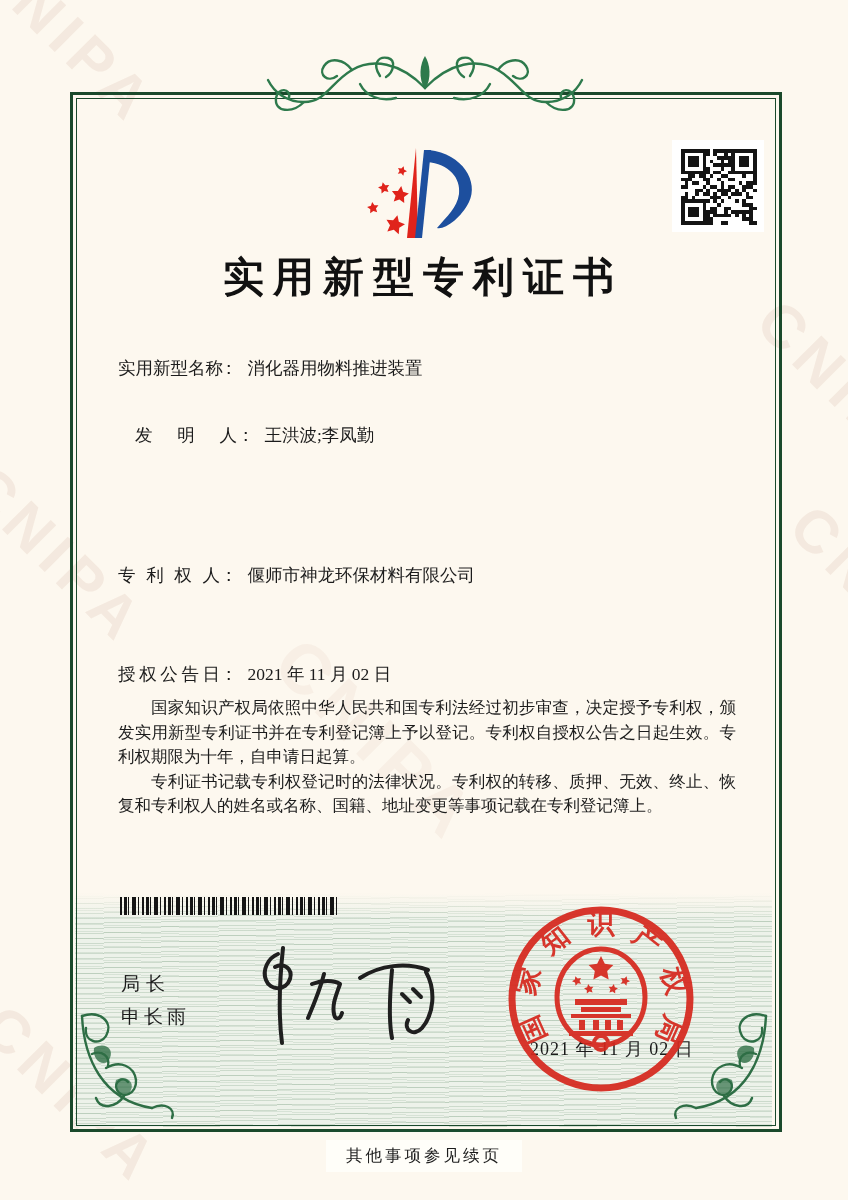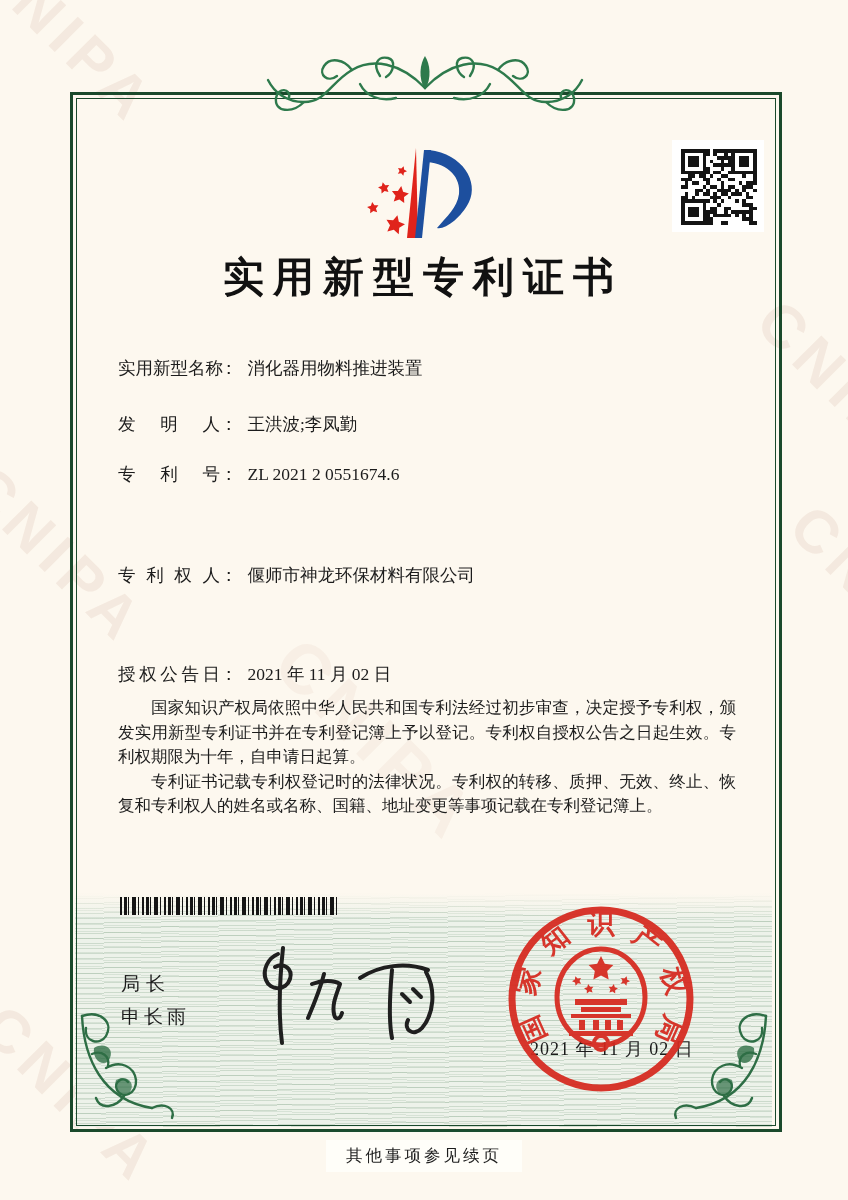--- a/index.html
+++ b/index.html
@@ -65,21 +65,21 @@
 
   .title{
     position:absolute;left:70px;top:250px;width:706px;
     text-align:center;font-size:41px;font-weight:bold;letter-spacing:9px;
     color:#111;
   }
 
   .field{position:absolute;left:118px;font-size:17.5px;white-space:nowrap;}
   .flabel{display:inline-block;width:102px;text-align:justify;text-align-last:justify;}
   .fcolon{display:inline-block;margin-right:10px;}
-  .f1{top:356px;} .f2{top:412px;} .f3{top:462px;} .f4{top:511px;} .f5{top:563px;} .f6{top:615px;}
+  .f1{top:356px;} .f2{top:423px;margin-left:17px;} .f3{top:462px;} .f4{top:511px;} .f5{top:563px;} .f6{top:615px;}
   .grant-date{position:absolute;left:118px;top:662px;font-size:17.5px;white-space:nowrap;}
   .grant-no{position:absolute;left:367px;top:662px;font-size:17.5px;white-space:nowrap;}
 
   .body-text{
     position:absolute;left:118px;top:696px;width:618px;
     font-size:16.5px;line-height:24.5px;text-align:justify;
   }
   .body-text p{margin:0;text-indent:2em;}
 
   .barcode{
@@ -440,23 +440,20 @@
     </div>
 
     <div class="title">实用新型专利证书</div>
 
     <div class="field f1">
       <span class="flabel">实用新型名称</span><span class="fcolon">：</span><span>消化器用物料推进装置</span>
     </div>
     <div class="field f2">
       <span class="flabel">发明人</span><span class="fcolon">：</span><span>王洪波;李凤勤</span>
     </div>
-    <div class="field f3">
-      <span class="flabel">专利号</span><span class="fcolon">：</span><span>ZL 2021 2 0551674.6</span>
-    </div>
     <div class="field f5">
       <span class="flabel">专利权人</span><span class="fcolon">：</span><span>偃师市神龙环保材料有限公司</span>
     </div>
 
     <div class="grant-date">
       <span class="flabel">授权公告日</span><span class="fcolon">：</span><span>2021 年 11 月 02 日</span>
     </div>
 
     <div class="body-text">
       <p>国家知识产权局依照中华人民共和国专利法经过初步审查，决定授予专利权，颁发实用新型专利证书并在专利登记簿上予以登记。专利权自授权公告之日起生效。专利权期限为十年，自申请日起算。</p>

